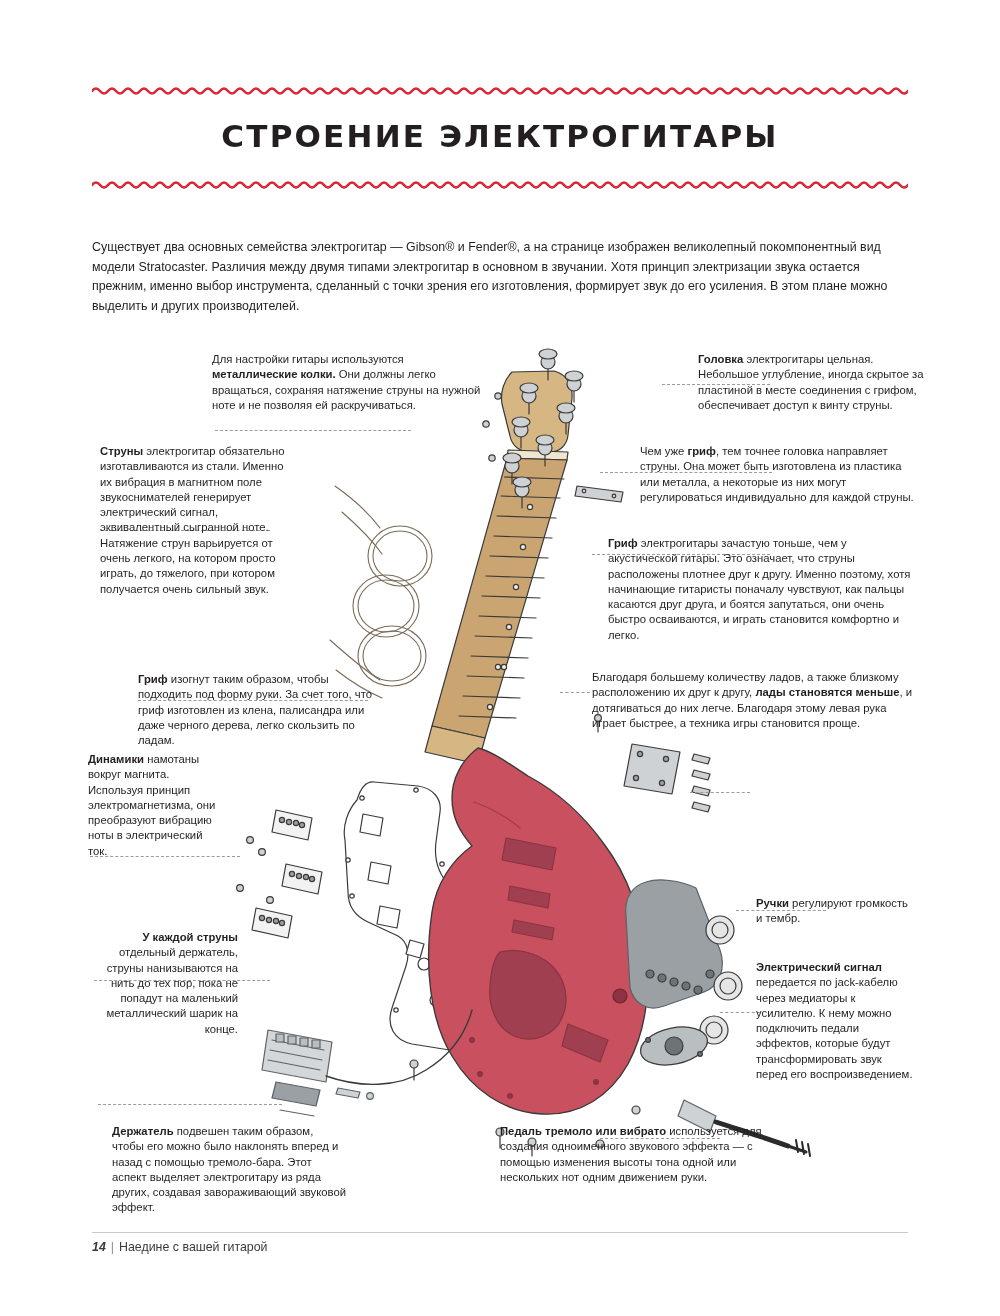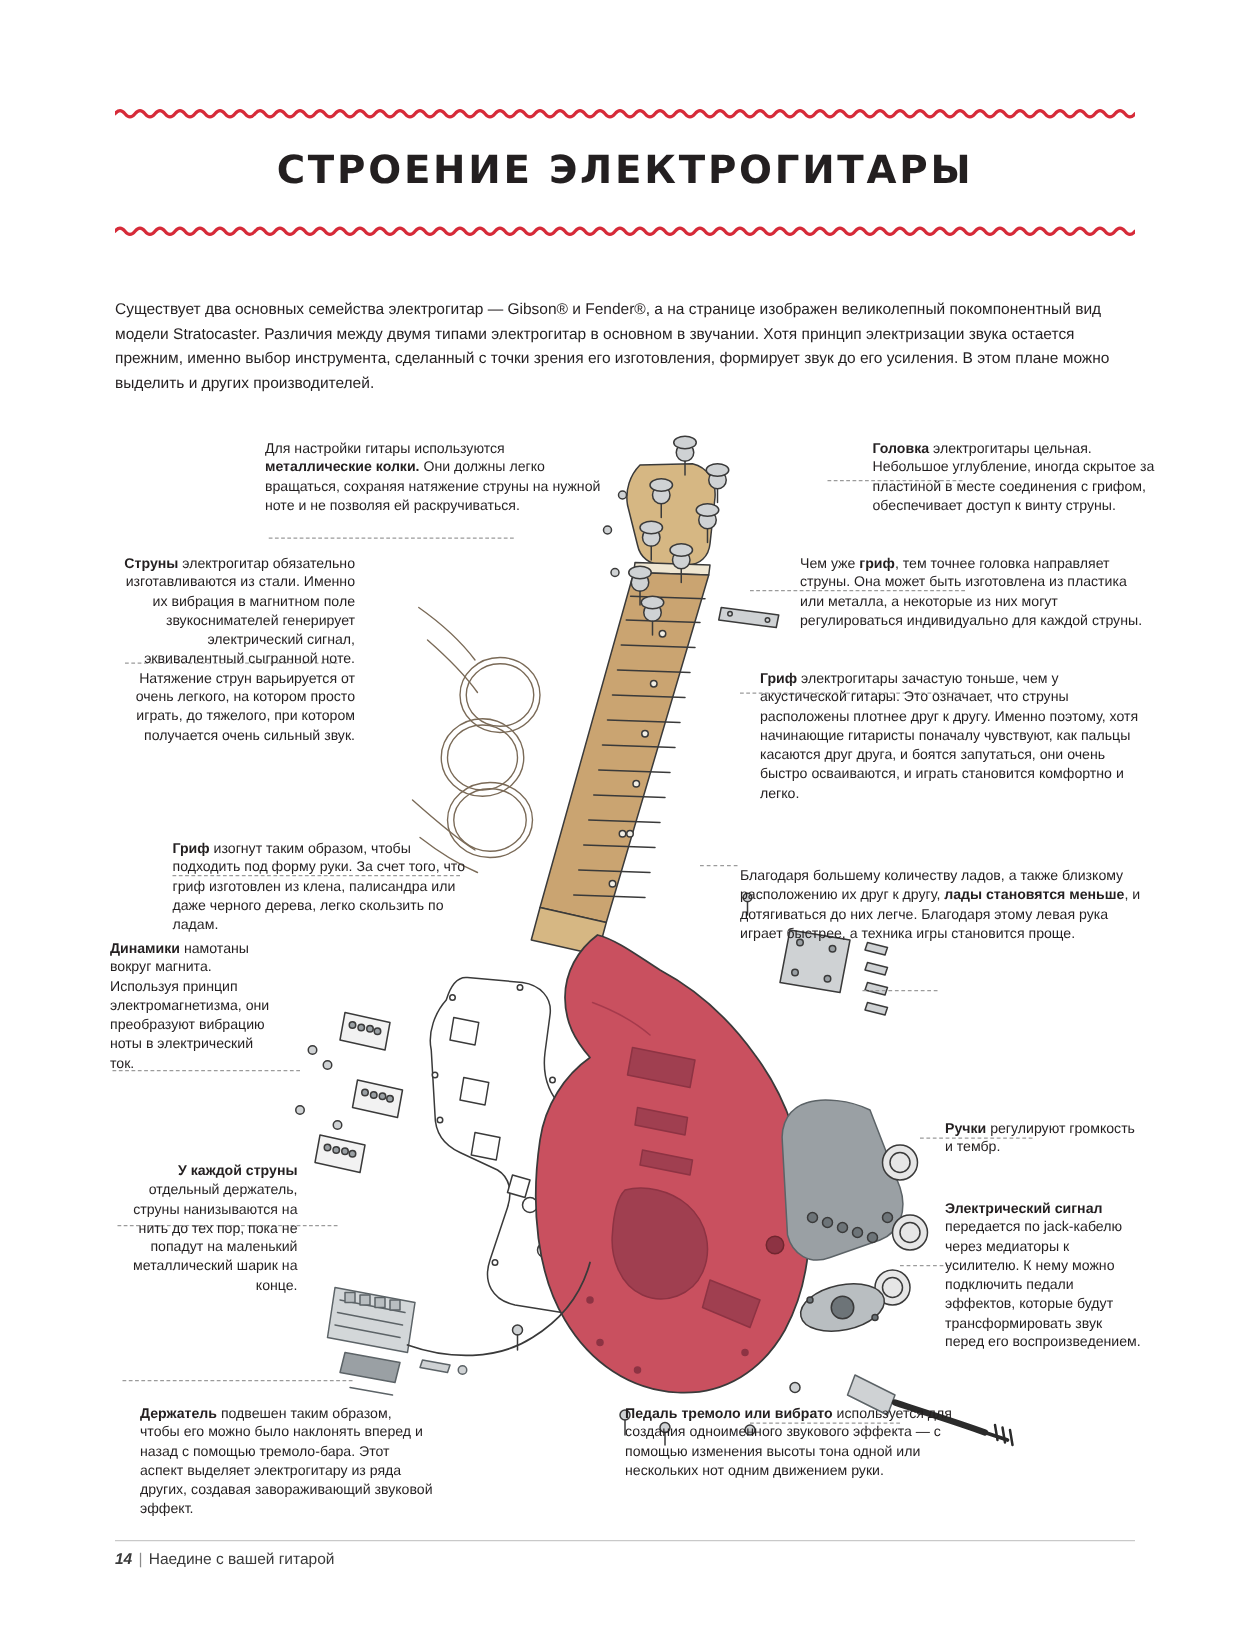--- a/index.html
+++ b/index.html
@@ -443,33 +443,33 @@
     </div>
 
     <div class="callout" style="left:618px; top:12px; width:228px;">
       <b>Головка</b><span> электрогитары цельная. Небольшое углубление, иногда скрытое за пластиной в месте соединения с грифом, обеспечивает доступ к винту струны.</span>
     </div>
 
     <div class="callout" style="left:560px; top:104px; width:282px;">
       <span>Чем уже </span><b>гриф</b><span>, тем точнее головка направляет струны. Она может быть изготовлена из пластика или металла, а некоторые из них могут регулироваться индивидуально для каждой струны.</span>
     </div>
 
-    <div class="callout" style="left:8px; top:104px; width:196px;text-align:right;">
+    <div class="callout" style="left:20px; top:104px; width:196px;">
       <b>Струны</b><span> электрогитар обязательно изготавливаются из стали. Именно их вибрация в магнитном поле звукоснимателей генерирует электрический сигнал, эквивалентный сыгранной ноте. Натяжение струн варьируется от очень легкого, на котором просто играть, до тяжелого, при котором получается очень сильный звук.</span>
     </div>
 
     <div class="callout" style="left:528px; top:196px; width:310px;">
       <b>Гриф</b><span> электрогитары зачастую тоньше, чем у акустической гитары. Это означает, что струны расположены плотнее друг к другу. Именно поэтому, хотя начинающие гитаристы поначалу чувствуют, как пальцы касаются друг друга, и боятся запутаться, они очень быстро осваиваются, и играть становится комфортно и легко.</span>
     </div>
 
     <div class="callout" style="left:58px; top:332px; width:234px;">
       <b>Гриф</b><span> изогнут таким образом, чтобы подходить под форму руки. За счет того, что гриф изготовлен из клена, палисандра или даже черного дерева, легко скользить по ладам.</span>
     </div>
 
-    <div class="callout" style="left:512px; top:330px; width:330px;margin-top:24px;">
+    <div class="callout" style="left:512px; top:330px; width:330px;">
       <span>Благодаря большему количеству ладов, а также близкому расположению их друг к другу, </span><b>лады становятся меньше</b><span>, и дотягиваться до них легче. Благодаря этому левая рука играет быстрее, а техника игры становится проще.</span>
     </div>
 
     <div class="callout" style="left:8px; top:412px; width:128px;">
       <b>Динамики</b><span> намотаны вокруг магнита. Используя принцип электромагнетизма, они преобразуют вибрацию ноты в электрический ток.</span>
     </div>
 
 
     <div class="callout" style="left:676px; top:556px; width:160px;">
       <b>Ручки</b><span> регулируют громкость и тембр.</span>

